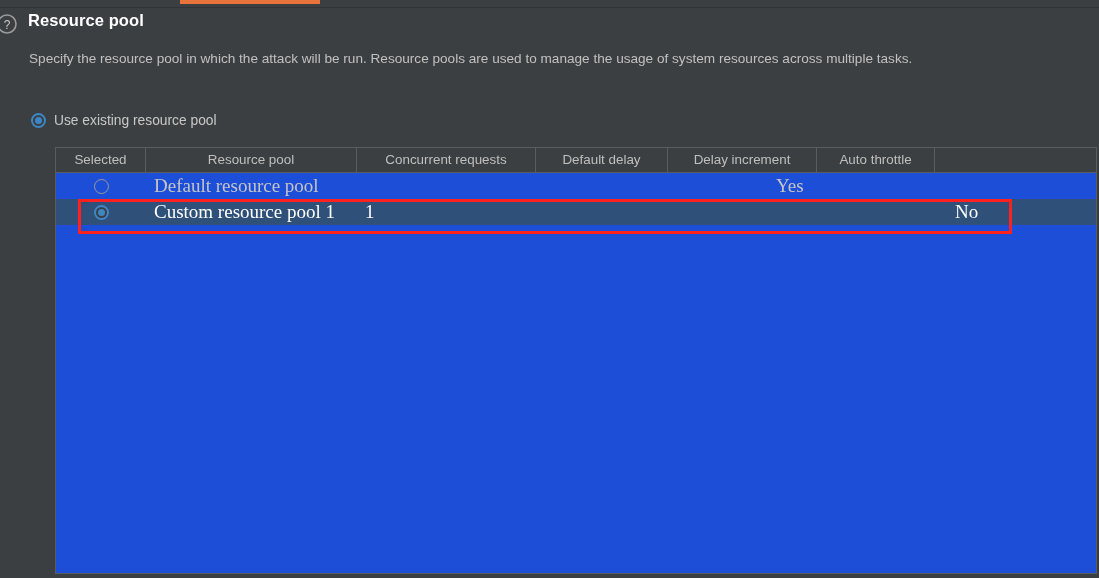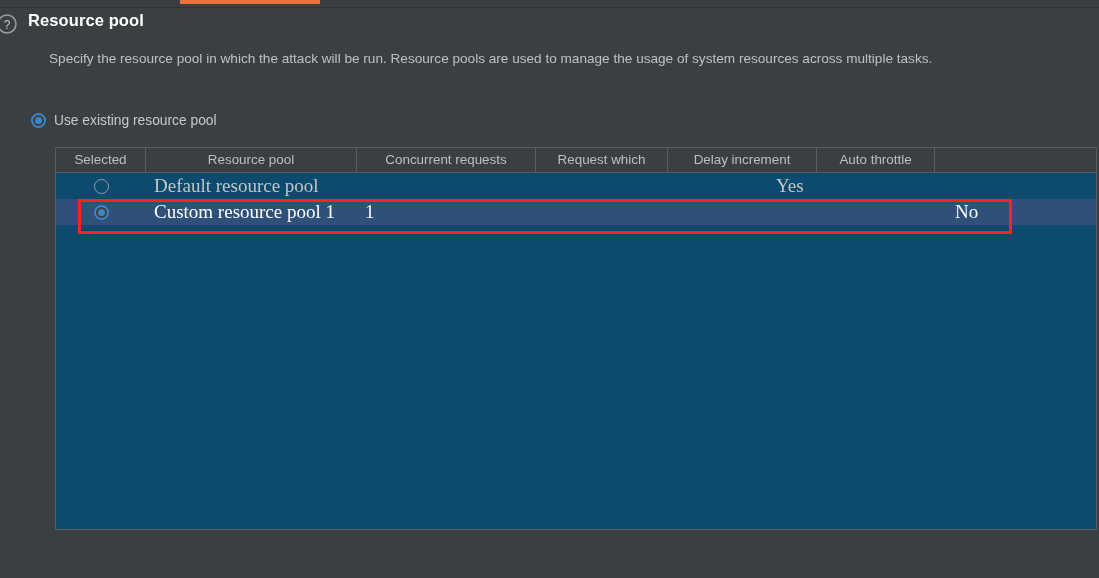--- a/index.html
+++ b/index.html
@@ -71,21 +71,20 @@
   }
 
   .description {
     position: absolute;
     left: 29px;
     top: 48px;
     width: 1010px;
     font-size: 13.6px;
     line-height: 21px;
     color: #c0c0c0;
-    margin-left: 20px;
   }
 
   
   .opt-row {
     position: absolute;
     left: 31px;
     top: 110px;
     display: flex;
     align-items: center;
     height: 20px;
@@ -121,24 +120,24 @@
     color: #c8c8c8;
     white-space: nowrap;
   }
 
   
   .table-panel {
     position: absolute;
     left: 55px;
     top: 147px;
     width: 1042px;
-    height: 383px;
+    height: 427px;
     box-sizing: border-box;
     border: 1px solid #5a5d5f;
-    background: #0c4a6e;
+    background: #1d4ed8;
     overflow: hidden;
   }
 
   .thead {
     display: flex;
     height: 25px;
     background: #3c3f41;
     border-bottom: 1px solid #5a5d5f;
     box-sizing: border-box;
   }
@@ -242,21 +241,21 @@
     <span class="radio on"></span>
     <span class="opt-label">Use existing resource pool</span>
   </div>
 
   <div class="table-panel">
 
     <div class="thead">
       <div class="th c-sel">Selected</div>
       <div class="th c-pool">Resource pool</div>
       <div class="th c-conc">Concurrent requests</div>
-      <div class="th c-req">Request which</div>
+      <div class="th c-req">Default delay</div>
       <div class="th c-incr">Delay increment</div>
       <div class="th c-auto">Auto throttle</div>
       <div class="th c-tail"></div>
     </div>
 
     <div class="trow">
       <div class="td c-sel center">
         <span class="radio off"></span>
       </div>
       <div class="td c-pool">Default resource pool</div>

